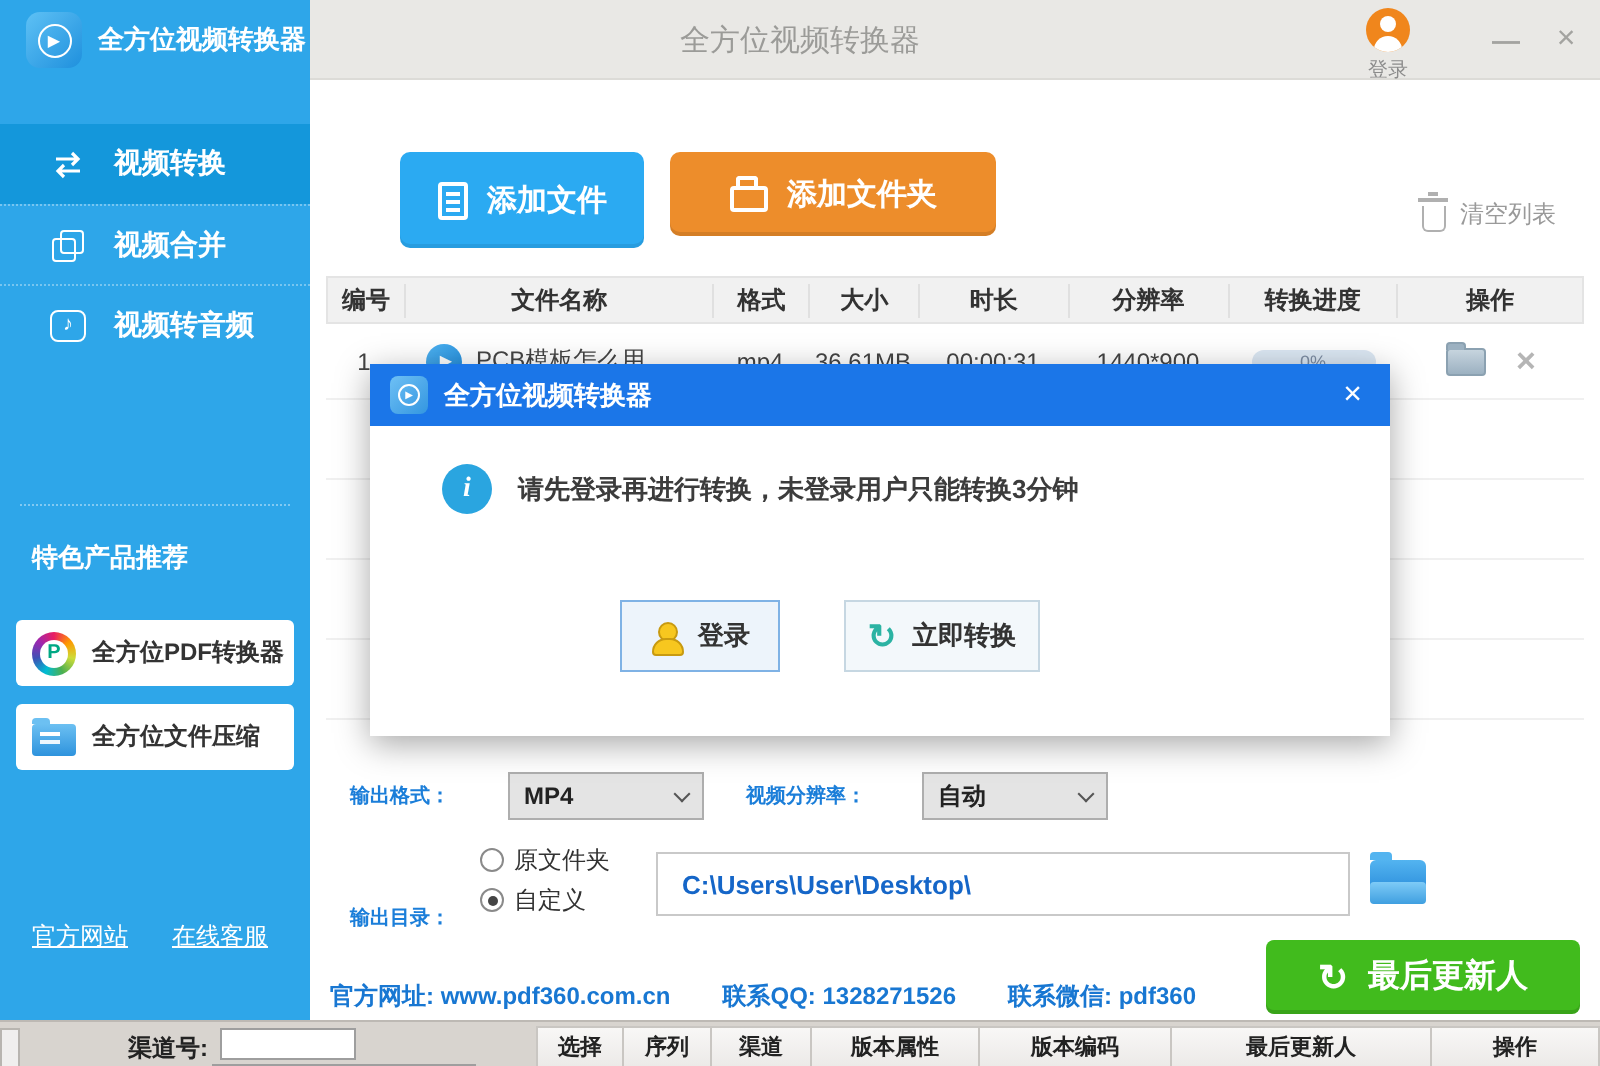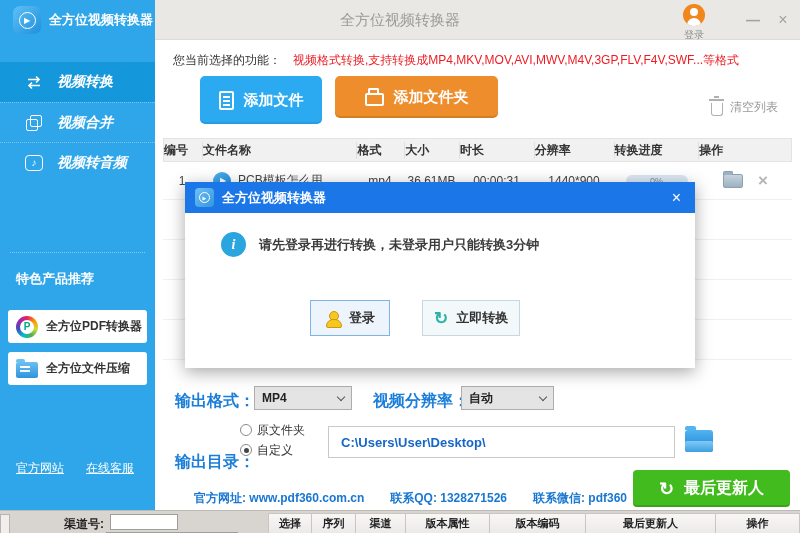--- a/index.html
+++ b/index.html
@@ -32,21 +32,21 @@
   .login-ico::after { content:""; position:absolute; left:4px; top:14px; width:14px; height:9px;
     background:#fff; border-radius:7px 7px 0 0; }
   .login-label { font-size:10px; color:#8c8c8c; margin-top:2px; }
   .win-btn { position:absolute; top:0; width:30px; height:40px; display:flex;
     align-items:center; justify-content:center; color:#a3a3a0; font-size:14px; cursor:pointer; }
   .min-btn { left:738px; font-weight:bold; }
   .close-btn { left:768px; font-size:16px; }
 
   
   .sidebar { position:absolute; left:0; top:40px; width:155px; height:470px; background:#2ea6e9; }
-  .menu { padding-top:22px;font-style:italic; }
+  .menu { padding-top:22px; }
   .menu-item { height:40px; display:flex; align-items:center; gap:13px; padding-left:24px;
     color:#fff; font-size:14px; font-weight:bold; cursor:pointer; }
   .menu-item.active { background:#1497db; }
   .menu-item + .menu-item { border-top:1px dotted rgba(255,255,255,.35); }
   .mi-ico { width:20px; display:flex; justify-content:center; flex:none; }
   .gif-badge { border:1.5px solid #fff; border-radius:3px; font-size:7px; font-weight:bold;
     color:#fff; padding:2px 2px; line-height:1; }
   .merge-ico { width:16px; height:16px; position:relative; }
   .merge-ico::before { content:""; position:absolute; right:0; top:0; width:10px; height:10px;
     border:1.6px solid #fff; border-radius:2px; }
@@ -97,21 +97,21 @@
     color:#9a9a9a; font-size:12px; cursor:pointer; }
   .trash-ico { width:12px; height:13px; border:1.5px solid #b0b0b0; border-top:none;
     border-radius:0 0 3px 3px; position:relative; margin-top:5px; }
   .trash-ico::before { content:""; position:absolute; top:-4px; left:-3px; width:15px; height:2px; background:#b0b0b0; }
   .trash-ico::after { content:""; position:absolute; top:-7px; left:2px; width:5px; height:2px; background:#b0b0b0; }
 
   
   .table { position:absolute; left:8px; top:98px; width:629px; }
   .thead { display:flex; height:24px; background:#f1f1f1; border:1px solid #e4e4e4;
     align-items:center; font-size:12px; font-weight:bold; color:#333; }
-  .thead > div { text-align:left; border-left:1px solid #e0e0e0; }
+  .thead > div { text-align:center; border-left:1px solid #e0e0e0; }
   .thead > div:first-child { border-left:none; }
   .col-no{width:38px} .col-name{width:155px} .col-fmt{width:48px} .col-size{width:55px}
   .col-dur{width:75px} .col-res{width:80px} .col-prog{width:85px} .col-ops{width:93px}
   .trow { display:flex; height:38px; align-items:center; font-size:12px; color:#444;
     border-bottom:1px solid #f0f0f0; }
   .trow > div { text-align:center; }
   .name-cell { display:flex; align-items:center; gap:7px; padding-left:12px; text-align:left !important; }
   .play-ico { width:18px; height:18px; border-radius:50%; background:linear-gradient(135deg,#4fb3f2,#1e88d8);
     color:#fff; font-size:8px; display:flex; align-items:center; justify-content:center; flex:none; padding-left:2px; }
   .fname { white-space:nowrap; overflow:hidden; }
@@ -120,21 +120,21 @@
   .ops-cell { display:flex; align-items:center; justify-content:center; gap:15px; }
   .ops-folder { width:20px; height:14px; background:linear-gradient(#c6d4de,#9cb1c1); border:1px solid #8ba1b1;
     border-radius:2px; position:relative; cursor:pointer; }
   .ops-folder::before { content:""; position:absolute; left:-1px; top:-4px; width:8px; height:3px;
     background:#9cb1c1; border:1px solid #8ba1b1; border-bottom:none; border-radius:2px 2px 0 0; }
   .row-del { color:#b5b5b5; font-size:17px; font-weight:bold; cursor:pointer; line-height:1; }
   .trow.empty { height:40px; }
   .trow.last { height:26px; border-bottom:none; }
 
   
-  .out-label { position:absolute; color:#1b7ed9; font-size:16px; font-weight:bold; white-space:nowrap; }
+  .out-label { position:absolute; color:#1b7ed9; font-size:10px; font-weight:bold; white-space:nowrap; }
   .dropdown { position:absolute; height:24px; background:#e4e4e4; border:1px solid #aeaeae;
     display:flex; align-items:center; justify-content:space-between; padding:0 7px;
     font-size:12px; font-weight:bold; color:#222; cursor:pointer; }
   .chev { width:6px; height:6px; border-right:1.4px solid #555; border-bottom:1.4px solid #555;
     transform:rotate(45deg); margin-top:-3px; }
   .fmt-label { left:20px; top:351px; }
   .fmt-dd { left:99px; top:346px; width:98px; }
   .res-label { left:218px; top:351px; }
   .res-dd { left:306px; top:346px; width:93px; }
   .dir-label { left:20px; top:412px; }
@@ -149,21 +149,21 @@
     font-family:"Liberation Sans",sans-serif; outline:none; }
   .browse-ico { position:absolute; left:530px; top:390px; width:28px; height:22px;
     background:linear-gradient(180deg,#53b4f0,#1c7fd4); border-radius:3px; cursor:pointer; }
   .browse-ico::before { content:""; position:absolute; left:0; top:-4px; width:11px; height:4px;
     background:#53b4f0; border-radius:2px 2px 0 0; }
   .browse-ico::after { content:""; position:absolute; left:0; bottom:0; width:28px; height:11px;
     background:linear-gradient(#7ecbf7,#3f9fe0); border-radius:2px; }
 
   
   .footer-info { position:absolute; left:10px; top:450px; display:flex; gap:26px;
-    color:#1877d2; font-weight:bold; font-size:12px; white-space:nowrap;margin-left:29px; }
+    color:#1877d2; font-weight:bold; font-size:12px; white-space:nowrap; }
   .btn-start { left:478px; top:430px; width:157px; height:37px; background:#41bb1d;
     border-radius:4px; font-size:16px; box-shadow:inset 0 -2px 0 rgba(0,0,0,.12); }
   .start-glyph { font-size:18px; font-weight:bold; line-height:1; }
 
   
   .dialog { position:absolute; left:185px; top:182px; width:510px; height:186px; background:#fff;
     box-shadow:0 4px 16px rgba(0,0,0,.35); }
   .dlg-head { height:31px; background:#1b76e8; display:flex; align-items:center; gap:8px; padding:0 10px; }
   .dlg-ico { width:19px; height:19px; border-radius:4px; background:linear-gradient(135deg,#6ec0f5,#3396e0);
     display:flex; align-items:center; justify-content:center; flex:none; }
@@ -260,23 +260,20 @@
       <span class="zip-ico"></span>
       <span>全方位文件压缩</span>
     </div>
     <div class="side-links">
       <span class="side-link">官方网站</span>
       <span class="side-link">在线客服</span>
     </div>
   </div>
 
   <div class="main">
-    <div class="func-line">
-      <span>您当前选择的功能：</span><span class="red">视频格式转换,支持转换成MP4,MKV,MOV,AVI,MWV,M4V,3GP,FLV,F4V,SWF...等格式</span>
-    </div>
 
     <div class="btn btn-addfile">
       <span class="doc-ico"></span>
       <span>添加文件</span>
     </div>
     <div class="btn btn-addfolder">
       <span class="fold-ico"></span>
       <span>添加文件夹</span>
     </div>
     <div class="clear-list">

